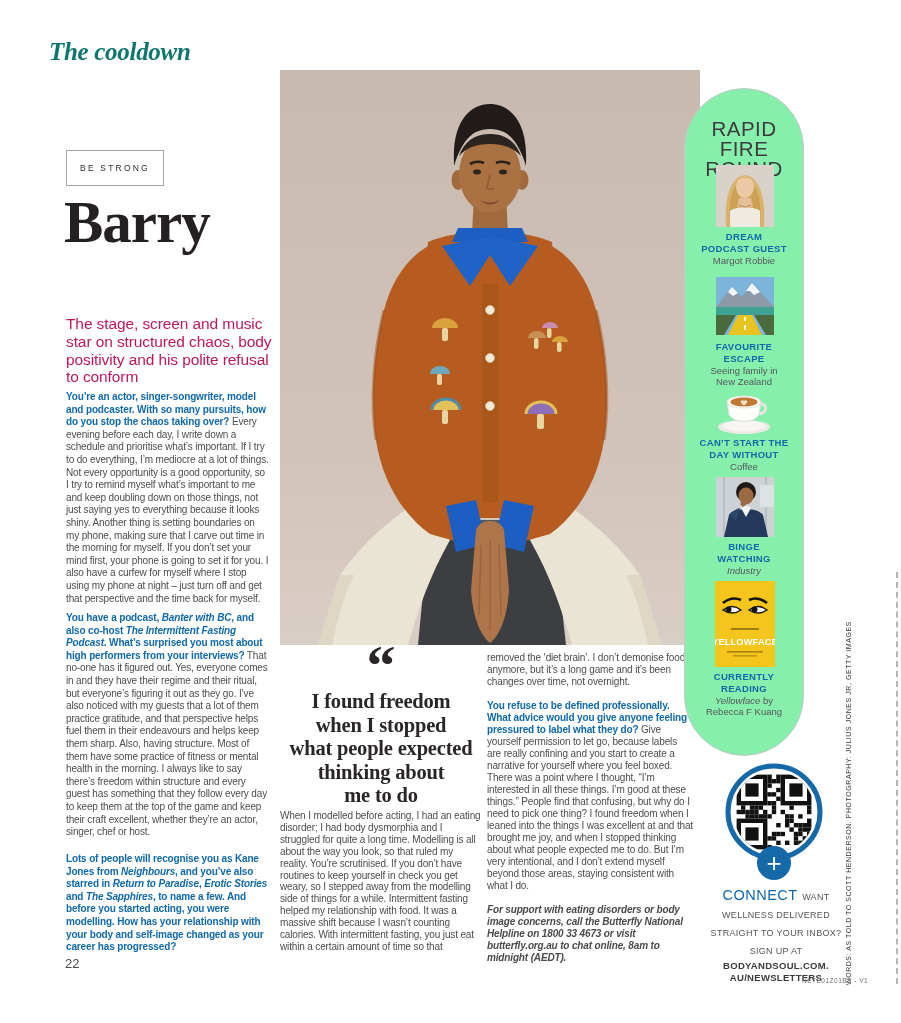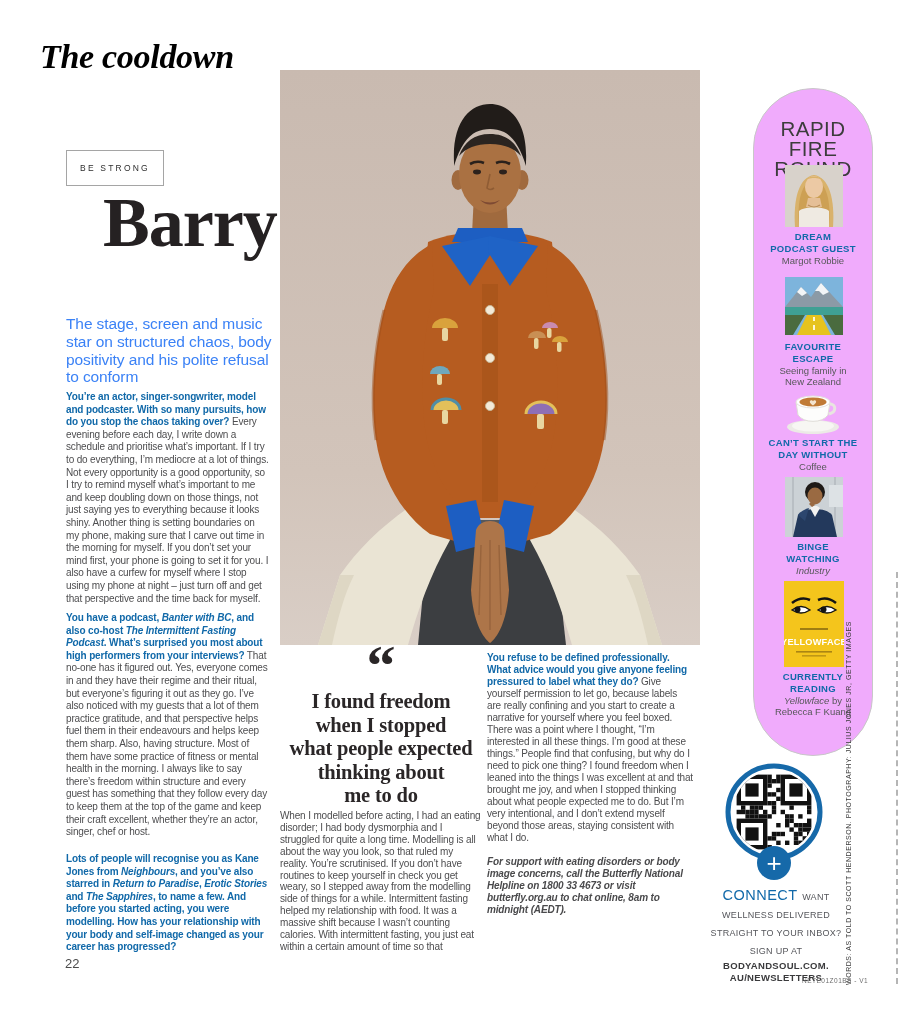--- a/index.html
+++ b/index.html
@@ -6,39 +6,39 @@
   html,body { width:901px; height:1023px; }
   body {
     position:relative; background:#ffffff; overflow:hidden;
     font-family:"Liberation Sans", sans-serif; color:#4d4d4f;
     -webkit-font-smoothing:antialiased;
   }
   .abs { position:absolute; }
 
   
   .section-label {
-    left:40px; top:38px; font-family:"Liberation Serif", serif;
-    font-style:italic; font-weight:700; font-size:34px; color:#000000;
+    left:49px; top:38px; font-family:"Liberation Serif", serif;
+    font-style:italic; font-weight:700; font-size:25px; color:#0f766e;
     letter-spacing:-0.3px;
   }
 
   
   .kicker-box {
     left:66px; top:150px; width:98px; height:36px;
     border:1px solid #a5a5a5; display:flex; align-items:center; justify-content:center;
   }
   .kicker-box span { font-size:8.5px; letter-spacing:2.2px; color:#2e2e2e; }
   .headline {
     left:64px; top:196px; width:220px;
     font-family:"Liberation Serif", serif; font-weight:700;
-    font-size:70px; line-height:53px; color:#252122; letter-spacing:-1px;margin-left:39px;
+    font-size:59px; line-height:53px; color:#252122; letter-spacing:-1px;
   }
   .standfirst {
     left:66px; top:315px; width:210px;
-    font-size:15.5px; line-height:17.8px; color:#3b82f6; letter-spacing:-0.1px;
+    font-size:15.5px; line-height:17.8px; color:#be185d; letter-spacing:-0.1px;
   }
 
   
   .qa { width:203px; font-size:10px; line-height:12.6px; letter-spacing:-0.15px; }
   .q  { color:#1169a9; font-weight:700; }
   .a  { color:#4d4d4f; }
   .qa i { font-style:italic; }
   #qa1 { left:66px; top:391px; }
   #qa2 { left:66px; top:612px; }
   #qa3 { left:66px; top:853px; }
@@ -57,21 +57,21 @@
     font-family:"Liberation Serif", serif; font-weight:700;
     font-size:20.5px; line-height:23.5px; color:#2a2627; letter-spacing:-0.2px;
   }
   .mid-col   { left:280px; top:810px; width:203px; font-size:10px; line-height:11.9px; letter-spacing:-0.15px; color:#4d4d4f;}
   .right-col { left:487px; top:652px; width:206px; font-size:10px; line-height:12px; letter-spacing:-0.15px; }
   .right-col .block { margin-bottom:12px; }
   .support-note { font-style:italic; font-weight:700; color:#4a4a4c; }
 
   
   .rf-pill {
-    left:753px; top:88px; width:120px; height:668px; background:#f0abfc;
+    left:684px; top:88px; width:120px; height:668px; background:#86efac;
     border:1px solid #c8c8c8; border-radius:60px;
   }
   .rf-inner { position:absolute; left:0; top:0; width:100%; height:100%; }
   .rf-item-label, .rf-answer, .rf-title { position:absolute; width:100%; text-align:center; }
   .rf-title { top:30px; font-size:20.5px; line-height:20px; color:#3c3c3c; letter-spacing:0.5px; }
   .rf-item-label { font-size:9.5px; line-height:11.5px; font-weight:700; color:#1169a9; letter-spacing:0.3px; }
   .rf-answer { font-size:9.5px; line-height:11px; color:#565759; }
   .rf-img { position:absolute; left:31px; width:58px; }
   .rf-img svg { display:block; }
 
@@ -205,20 +205,21 @@
   <div>I found freedom</div>
   <div>when I stopped</div>
   <div>what people expected</div>
   <div>thinking about</div>
   <div>me to do</div>
 </div>
 
 <div class="abs mid-col">When I modelled before acting, I had an eating disorder; I had body dysmorphia and I struggled for quite a long time. Modelling is all about the way you look, so that ruled my reality. You’re scrutinised. If you don’t have routines to keep yourself in check you get weary, so I stepped away from the modelling side of things for a while. Intermittent fasting helped my relationship with food. It was a massive shift because I wasn’t counting calories. With intermittent fasting, you just eat within a certain amount of time so that</div>
 
 <div class="abs qa right-col">
+  <div class="block a">removed the ‘diet brain’. I don’t demonise food anymore, but it’s a long game and it’s been changes over time, not overnight.</div>
   <div class="block">
     <span class="q">You refuse to be defined professionally. What advice would you give anyone feeling pressured to label what they do?</span>
     <span class="a">Give yourself permission to let go, because labels are really confining and you start to create a narrative for yourself where you feel boxed. There was a point where I thought, “I’m interested in all these things. I’m good at these things.” People find that confusing, but why do I need to pick one thing? I found freedom when I leaned into the things I was excellent at and that brought me joy, and when I stopped thinking about what people expected me to do. But I’m very intentional, and I don’t extend myself beyond those areas, staying consistent with what I do.</span>
   </div>
   <div class="block support-note">For support with eating disorders or body image concerns, call the Butterfly National Helpline on 1800 33 4673 or visit butterfly.org.au to chat online, 8am to midnight (AEDT).</div>
 </div>
 
 <div class="abs rf-pill">
   <div class="rf-inner">
     <div class="rf-title">

